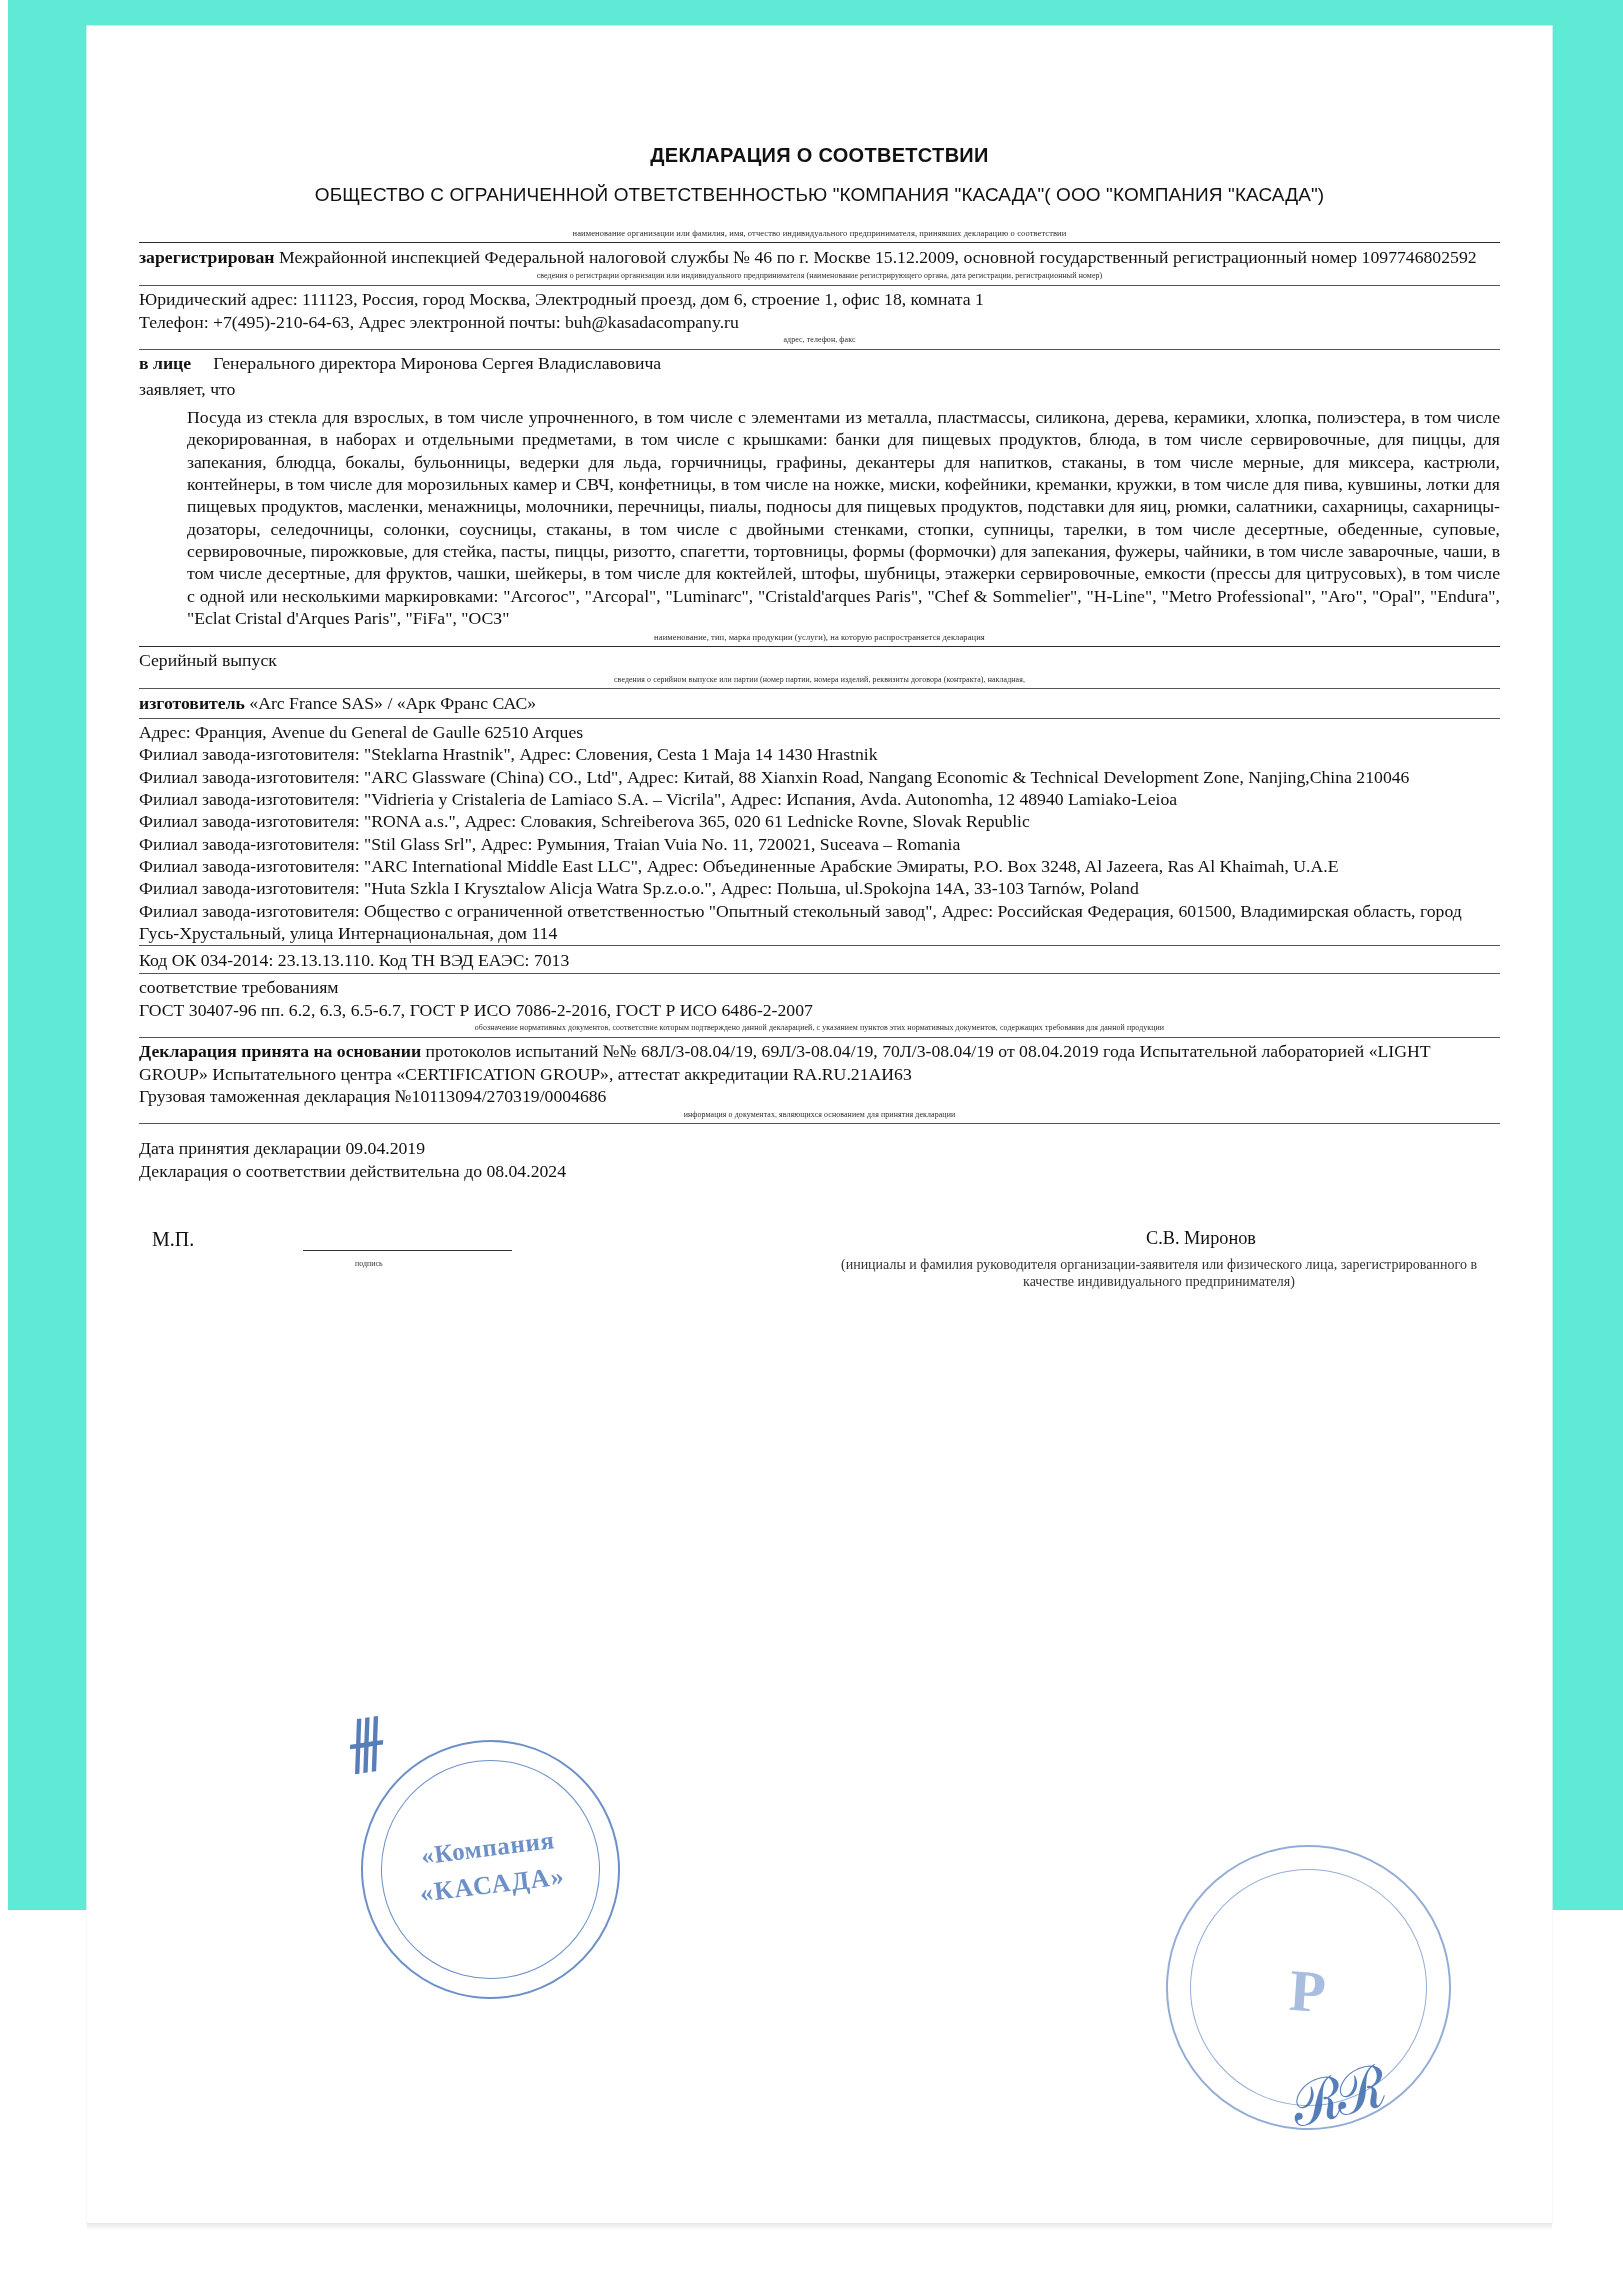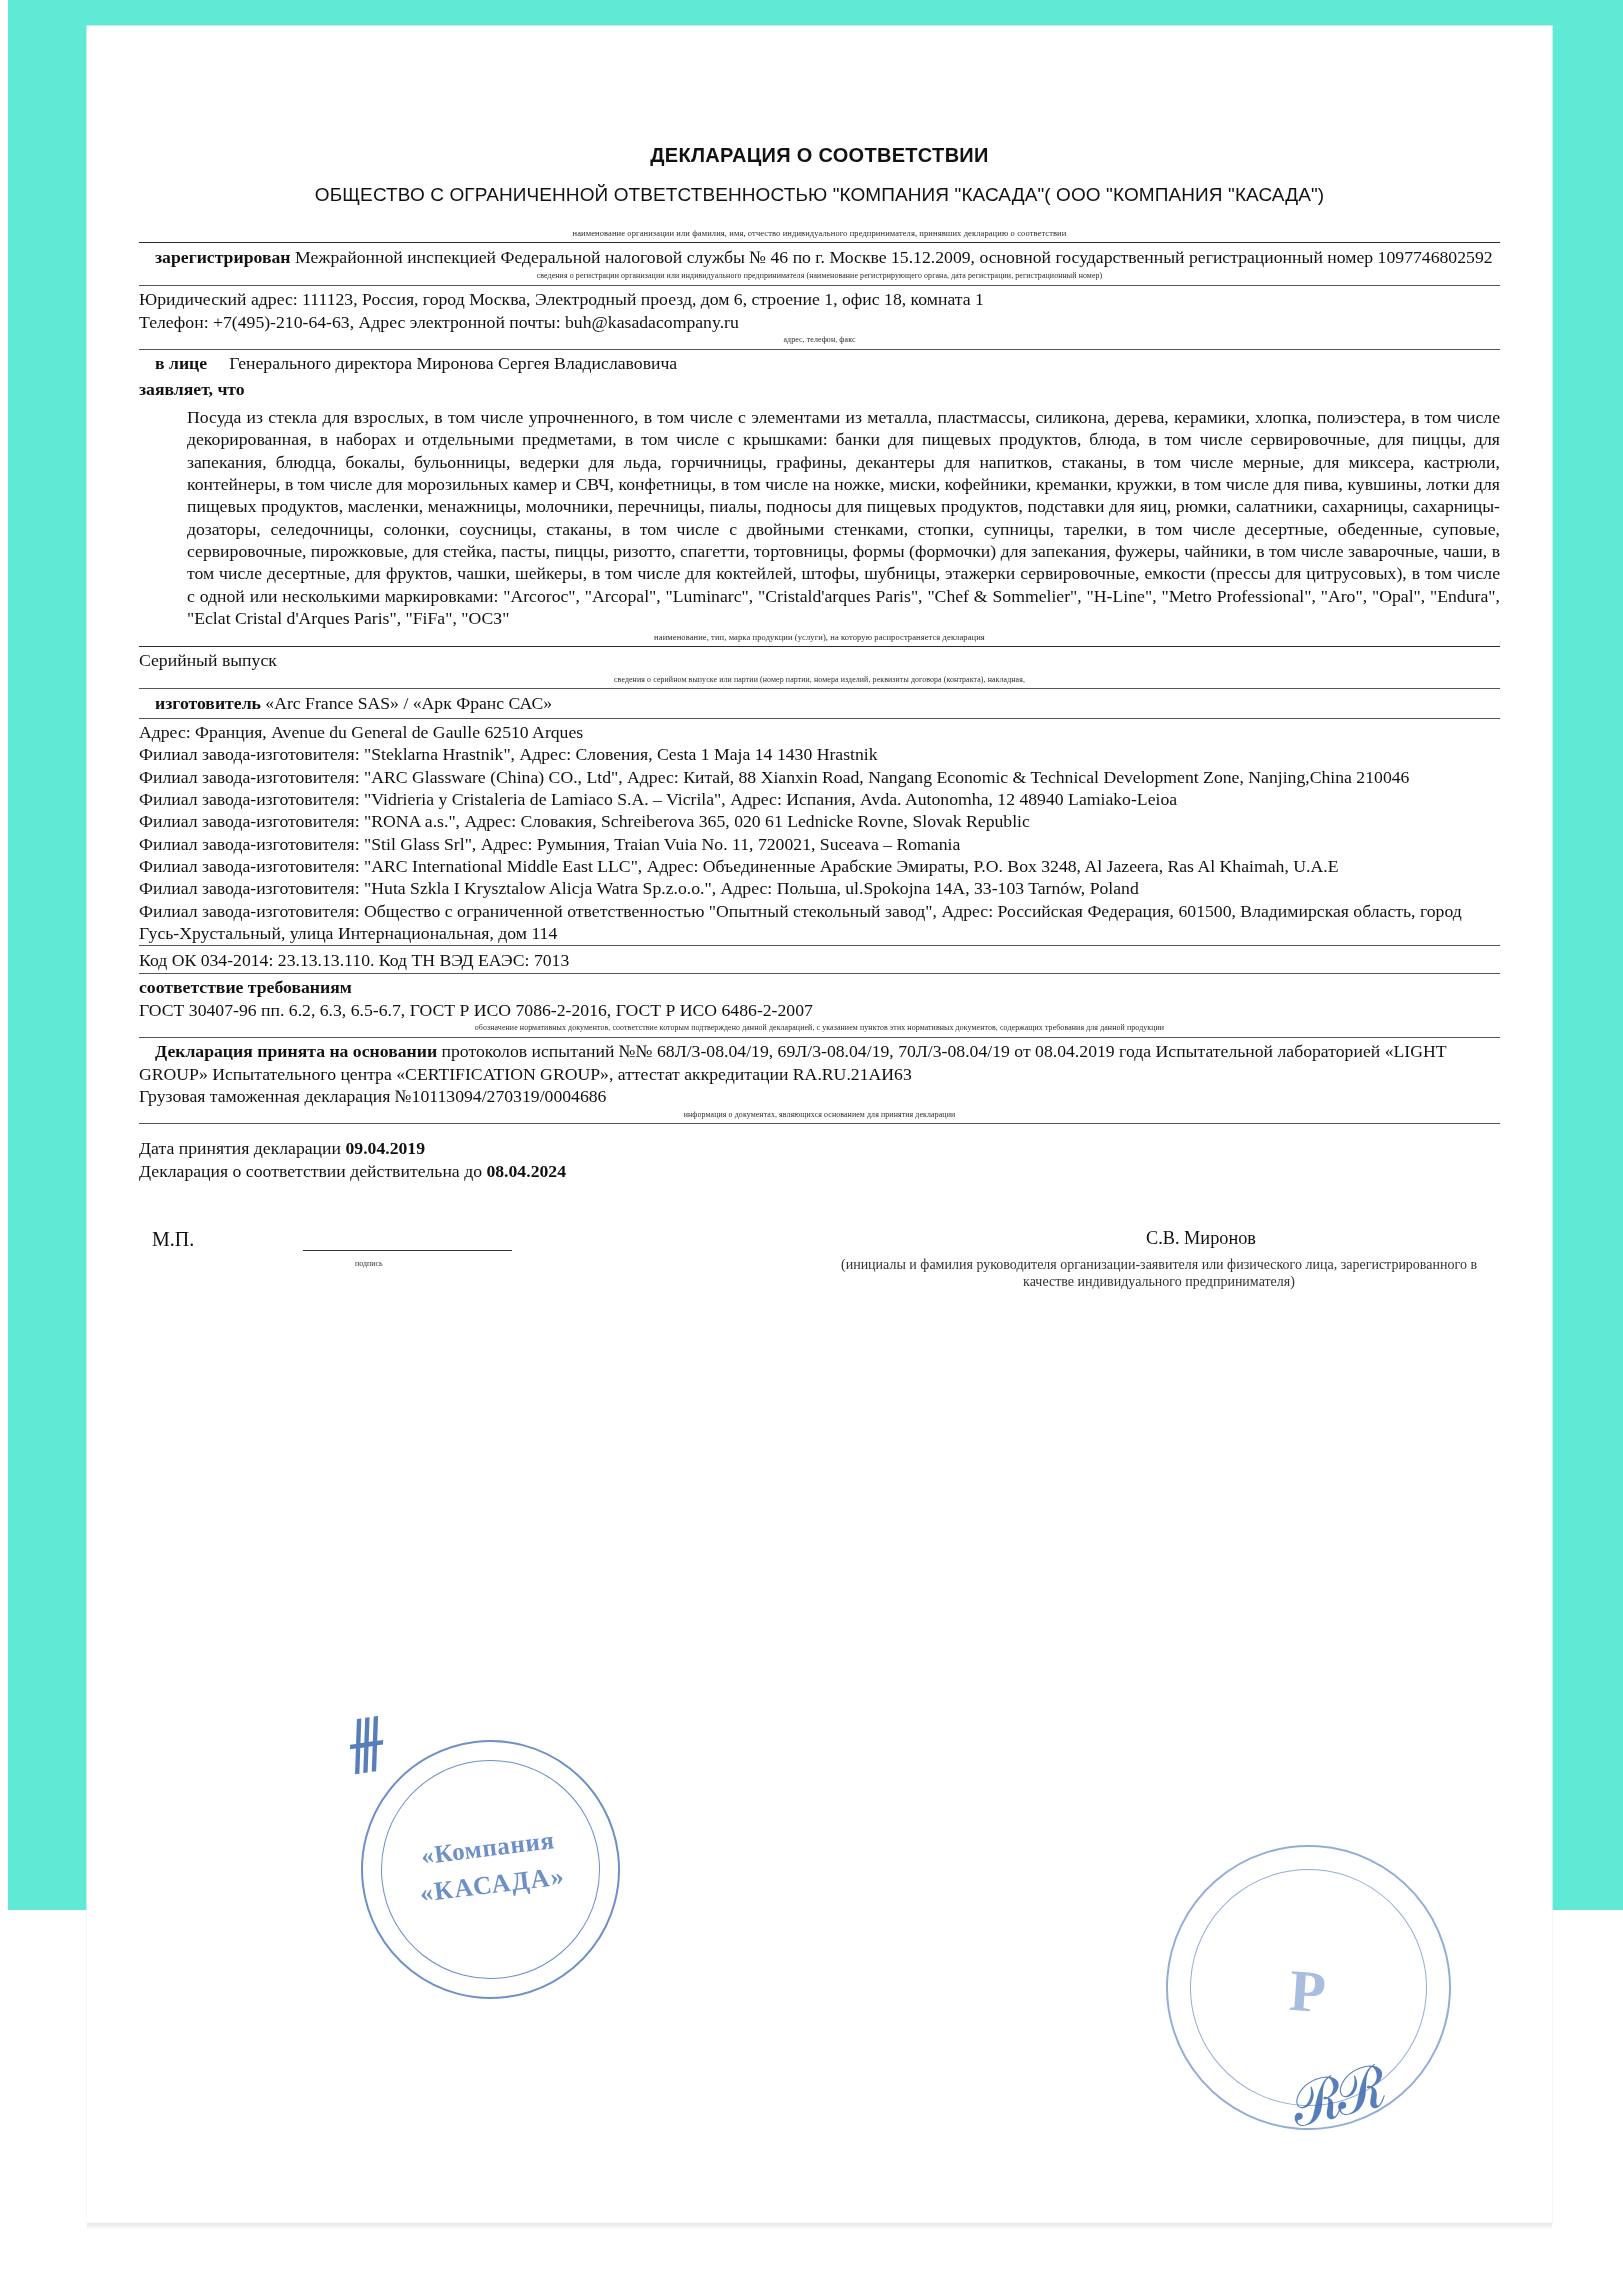--- a/index.html
+++ b/index.html
@@ -74,25 +74,24 @@
   .para {
     font-size: 17.7px;
     line-height: 1.30;
     text-align: left;
   }
   .para.just {
     text-align: justify;
     margin-left: 48px;
   }
   b, .bold {
-    font-weight: bold;
+    font-weight: normal;
   }
   .lbl {
     font-weight: bold;
-    margin-left: 16px;
   }
   .block {
     margin: 2.6px 0;
   }
   .tight {
     line-height: 1.26;
   }
   .small-gap { height: 5.2px; }
   .mid-gap { height: 10.5px; }
 

